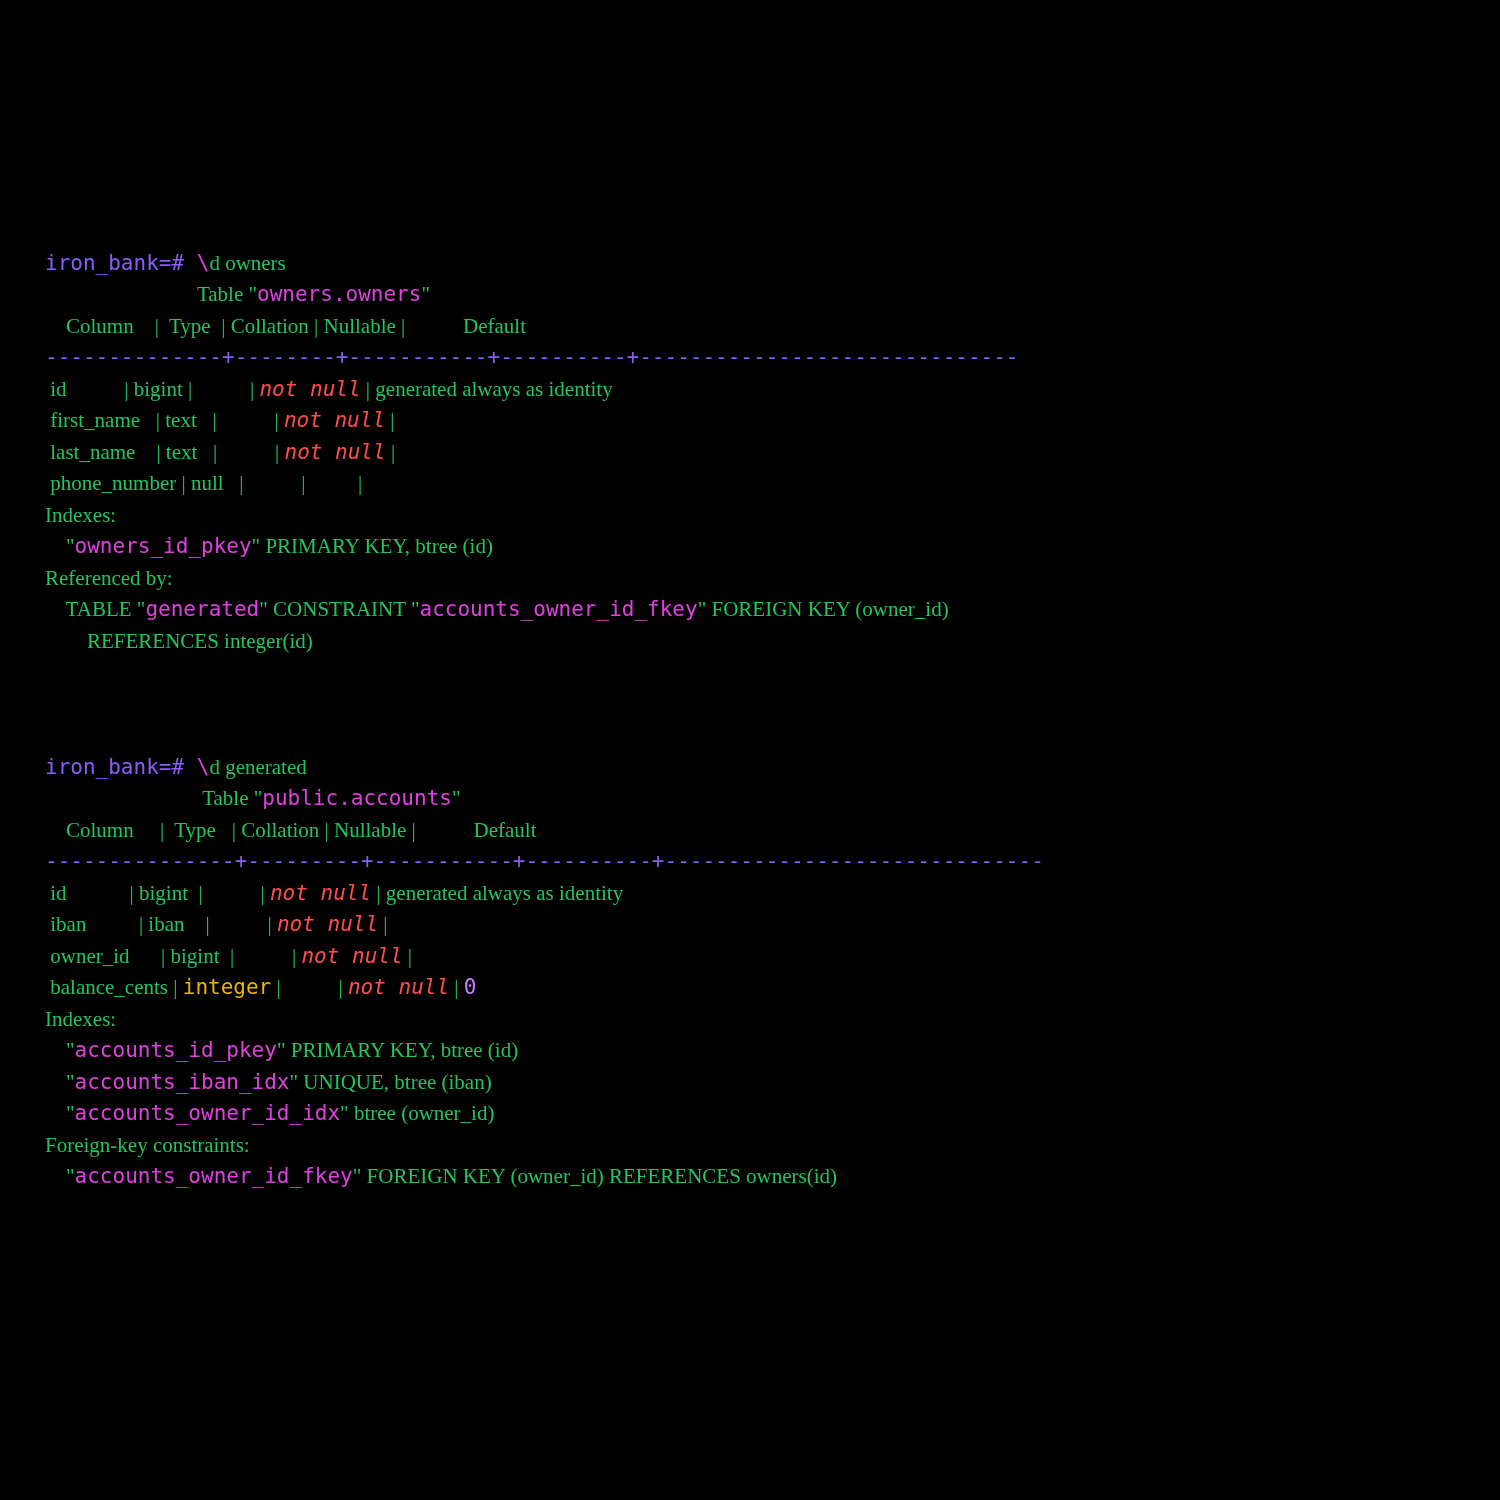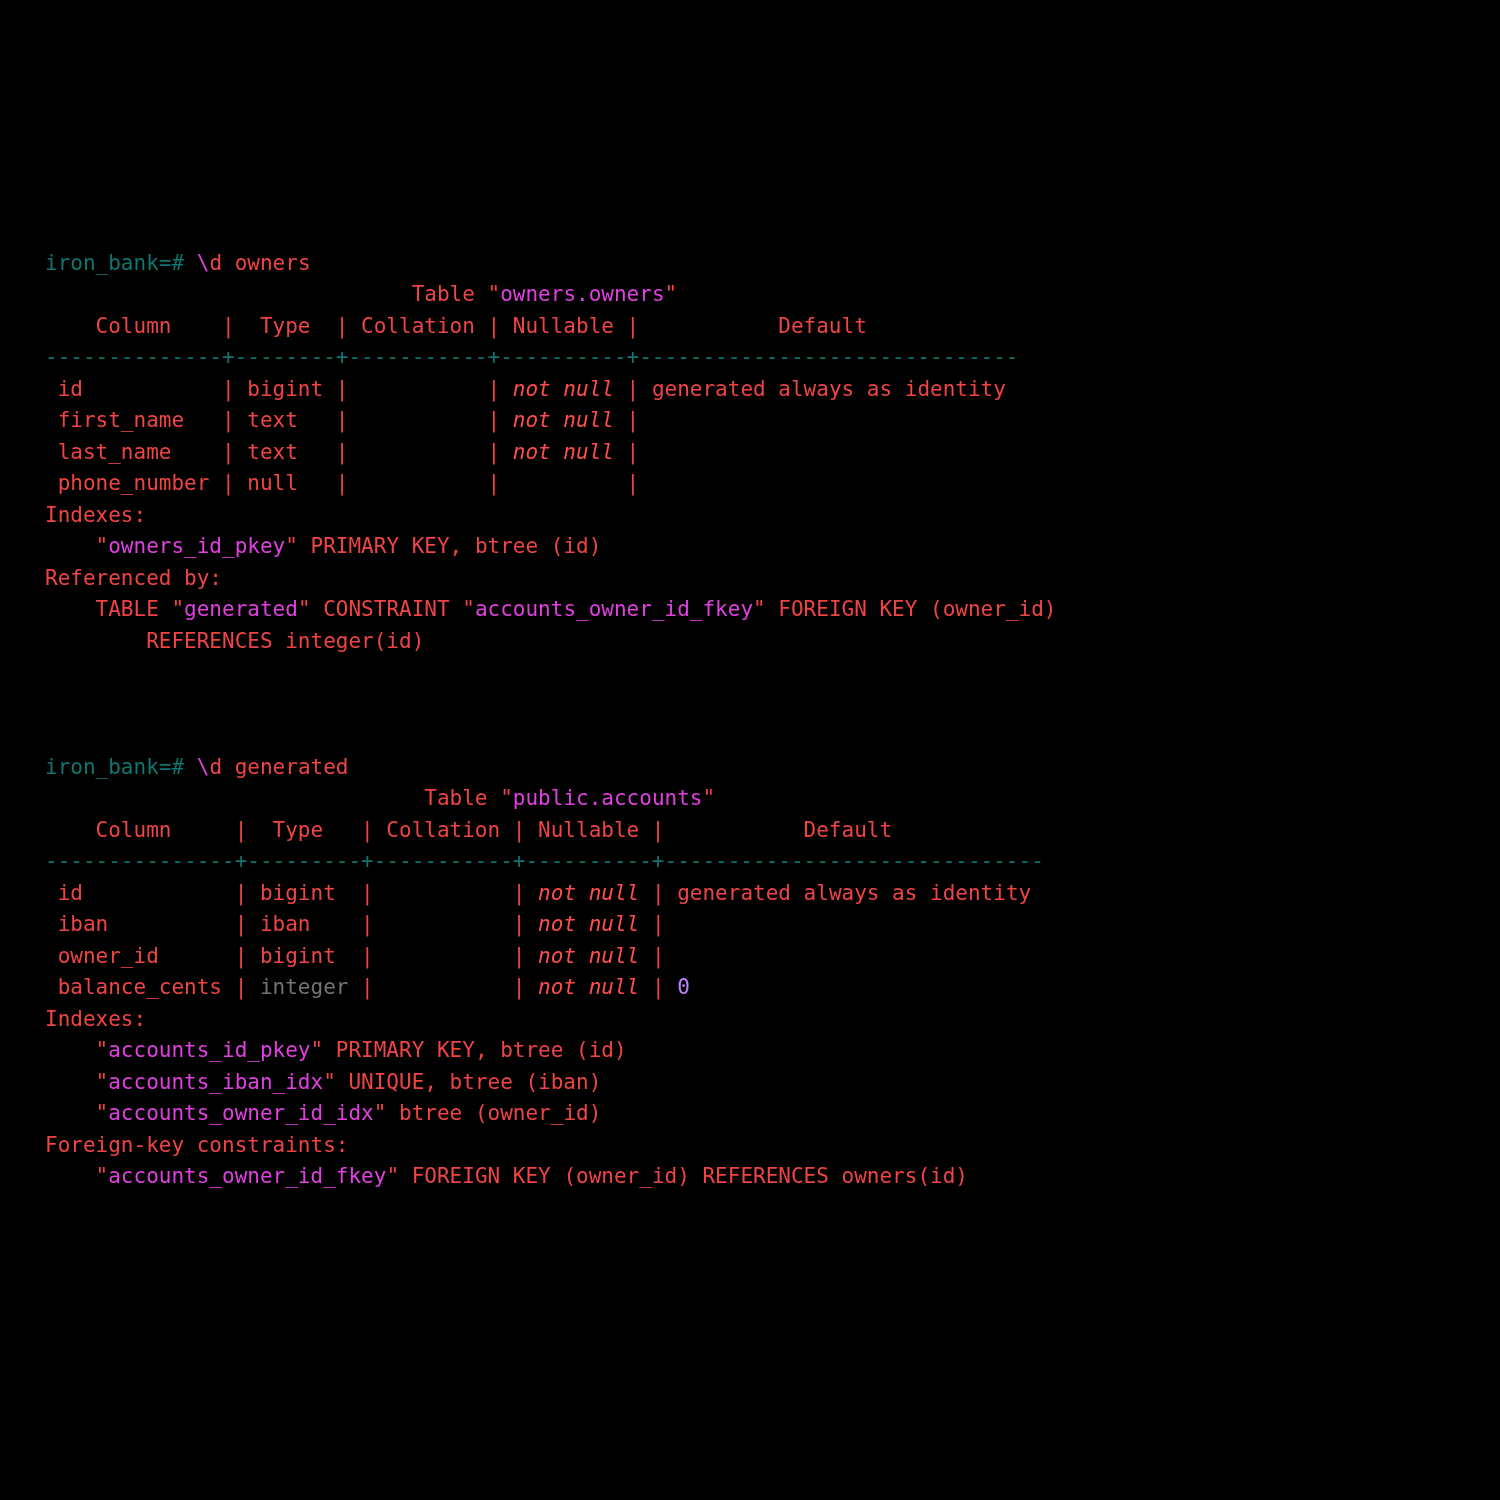--- a/index.html
+++ b/index.html
@@ -5,26 +5,26 @@
     * { margin: 0; padding: 0; box-sizing: border-box; }
     body {
       background: #000;
       font-family: "Menlo", "Monaco", "DejaVu Sans Mono", "Consolas", monospace;
       font-size: 21px;
       line-height: 1.5;
       padding: 90px 45px;
       white-space: pre;
       overflow: hidden;
     }
-    .white   { color: #ef4444; }
-    .cyan    { color: #0f766e; }
+    .white   { color: #22c55e; font-family: Liberation Serif, serif; }
+    .cyan    { color: #8b5cf6; }
     .magenta { color: #e040e0; }
     .red     { color: #ff4d4d; font-style: italic; }
     .violet  { color: #c080ff; }
-    .green   { color: #737373; }
+    .green   { color: #eab308; }
   </style>
 </head>
 <body>
 
 
 
 <div>
 <span class="cyan">iron_bank=# </span><span class="magenta">\</span><span class="white">d owners</span>
 <span class="white">                             </span><span class="white">Table "</span><span class="magenta">owners.owners</span><span class="white">"</span>
 <span class="white">    Column    |  Type  | Collation | Nullable |           Default            </span>

